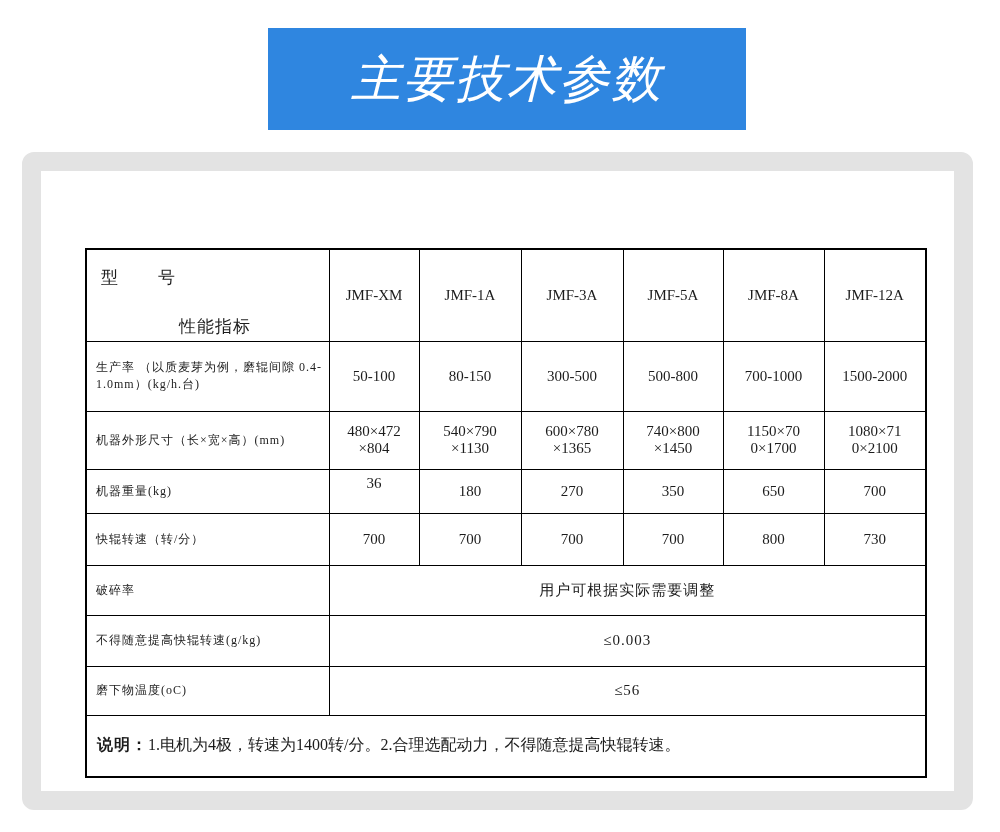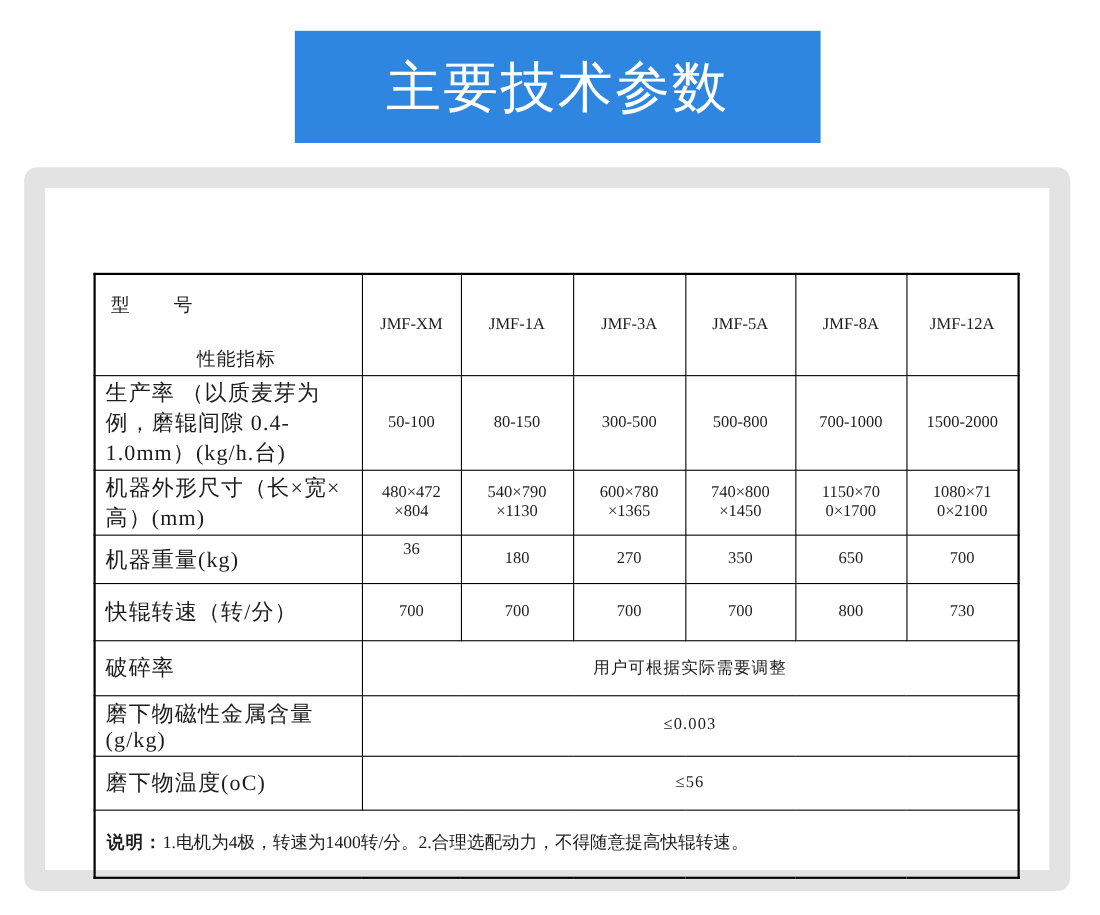--- a/index.html
+++ b/index.html
@@ -9,21 +9,21 @@
     font-family: "Liberation Serif", "DejaVu Serif", serif;
     color: #1c1c1c;
   }
   .page { position: relative; width: 1000px; height: 832px; overflow: hidden; }
 
   
   .banner {
     position: absolute; left: 268px; top: 28px;
     width: 478px; height: 102px;
     background: #2f86e0;
-    display: flex; align-items: center; justify-content: center;
+    display: flex; align-items: center; justify-content: center; font-style: italic;
   }
   .banner .title {
     color: #ffffff;
     font-family: "Liberation Sans", "DejaVu Sans", sans-serif;
     font-size: 50px; font-weight: 500; letter-spacing: 2px;
     white-space: nowrap;
   }
 
   
   .card {
@@ -38,21 +38,21 @@
   table.params {
     position: absolute; left: 44px; top: 29px;
     width: 840px;
     border-collapse: collapse;
     table-layout: fixed;
     font-size: 15px;
   }
   table.params, table.params td { border: 1px solid #000; }
   table.params { border-width: 2px; margin-top: 48px; }
   td { vertical-align: middle; padding: 2px 4px; }
-  td.label { text-align: left; padding-left: 9px; font-size: 20px; letter-spacing: 1px; }
+  td.label { text-align: left; padding-left: 9px; font-size: 12px; letter-spacing: 1px; }
   td.val { text-align: center; white-space: pre-line; font-size: 15px; }
   td.vtop { vertical-align: top; padding-top: 5px; }
   td.span-val { text-align: center; font-size: 15px; letter-spacing: 1px; }
 
   tr.hdr td { height: 92px; }
   tr.r-prod td { height: 70px; }
   tr.r-dims td { height: 58px; }
   tr.r-weight td { height: 44px; }
   tr.r-power td { height: 46px; }
   tr.r-speed td { height: 52px; }
@@ -150,21 +150,21 @@
         <td class="val">800</td>
         <td class="val">730</td>
       </tr>
 
       <tr class="r-crush">
         <td class="label">破碎率</td>
         <td class="span-val" colspan="6">用户可根据实际需要调整</td>
       </tr>
 
       <tr class="r-metal">
-        <td class="label">磨下物磁性金属含量(g/kg)</td>
+        <td class="label">不得随意提高快辊转速(g/kg)</td>
         <td class="span-val" colspan="6">≤0.003</td>
       </tr>
 
       <tr class="r-temp">
         <td class="label">磨下物温度(oC)</td>
         <td class="span-val" colspan="6">≤56</td>
       </tr>
 
       <tr class="r-note">
         <td colspan="7">

